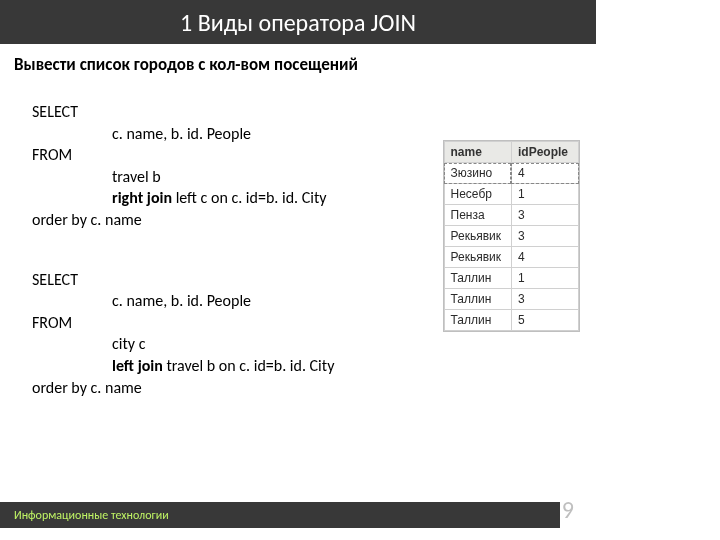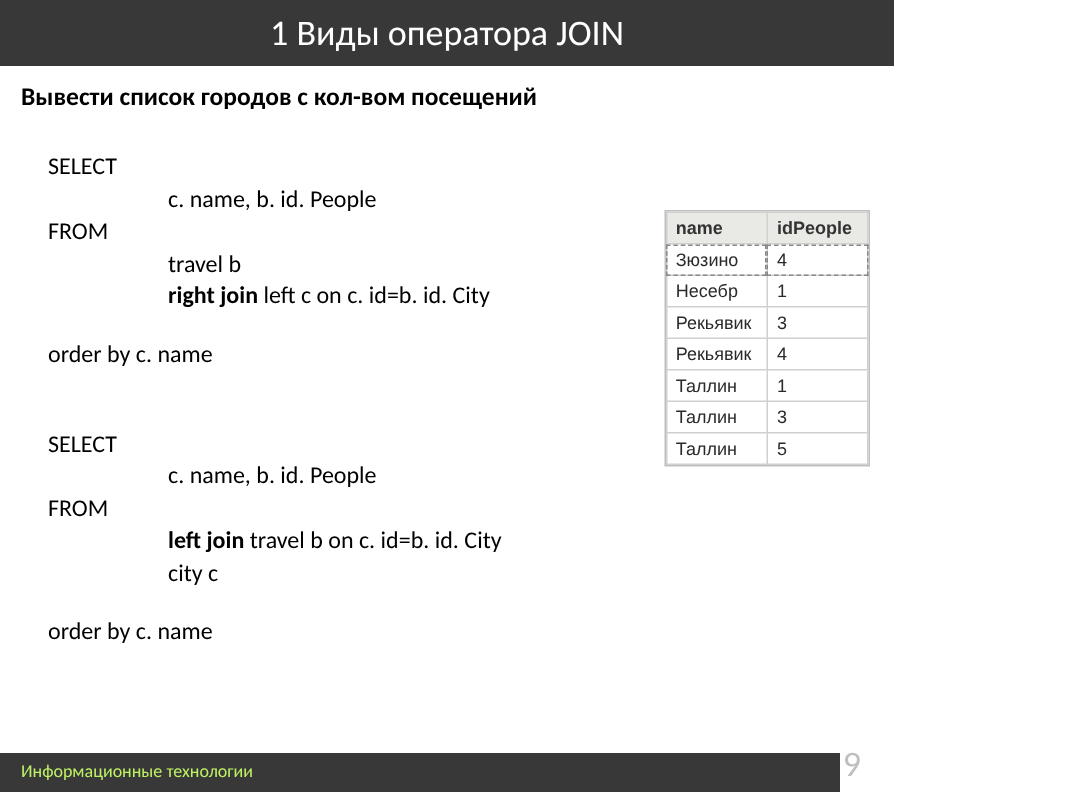--- a/index.html
+++ b/index.html
@@ -4,21 +4,21 @@
 <style>
   * { box-sizing: border-box; margin: 0; padding: 0; }
   html, body { width: 720px; height: 540px; font-family: Calibri, Arial, sans-serif; background: #fff; color: #000; }
   .slide { position: relative; width: 596px; height: 540px; }
   .titlebar { background: #383838; color: #fff; height: 44px; display: flex; align-items: center; justify-content: center; font-size: 24px; }
   .subtitle { font-weight: bold; font-size: 17px; padding: 10px 14px 4px 14px; }
   .content { position: relative; padding: 8px 24px 0 24px; }
   .sql-block { font-size: 16px; line-height: 1.35; margin-top: 14px; }
   .sql-block .kw { display: block; padding-left: 8px; }
   .sql-block .ind { display: block; padding-left: 88px; }
-  .sql-block .last { display: block; padding-left: 8px; margin-top: 17px; }
+  .sql-block .last { display: block; padding-left: 8px; }
   .bold { font-weight: bold; text-align: center; }
   .table-img { position: absolute; right: 16px; top: 140px; border: 1px solid #bfbfbf; font-family: Verdana, Arial, sans-serif; font-size: 12px; background: #fff; }
   .table-img table { border-collapse: collapse; }
   .table-img th, .table-img td { border: 1px solid #d0d0d0; padding: 3px 10px 3px 6px; text-align: left; }
   .table-img th { background: #e9e9e6; font-weight: bold; color: #333; }
   .table-img td { color: #2a2a2a; }
   .sel-row td:first-child { background: #fff; }
   .sel-row td { outline: 1px dashed #888; outline-offset: -1px; margin-top: 32px; }
   .footer { position: absolute; left: 0; bottom: 12px; width: 100%; }
   .footerbar { background: #383838; color: #bef264; height: 26px; display: flex; align-items: center; padding-left: 14px; font-size: 12px; width: 560px; }
@@ -43,41 +43,45 @@
       <span class="kw">FROM</span>
       <span class="ind">travel b</span>
       <span class="ind"><span class="bold">right join </span><span>left c on c. id=b. id. City</span></span>
       <span class="last">order by c. name</span>
     </div>
 
     <div class="sql-block" style="margin-top:38px;">
       <span class="kw">SELECT</span>
       <span class="ind">c. name, b. id. People</span>
       <span class="kw">FROM</span>
+      <span class="ind">city c</span>
       <span class="ind"><span class="bold">left join </span><span>travel b on c. id=b. id. City</span></span>
-      <span class="ind">city c</span>
       <span class="last">order by c. name</span>
     </div>
 
   </div>
 
   <div class="table-img">
     <table>
       <tbody>
           <tr>
         <th>name</th>
         <th>idPeople</th>
       </tr>
       <tr class="sel-row">
             <td>Зюзино</td>
             <td>4</td>
           </tr>
       <tr>
             <td>Несебр</td>
             <td>1</td>
+          </tr>
+      <tr>
+            <td>Пенза</td>
+            <td>3</td>
           </tr>
       <tr>
             <td>Рекьявик</td>
             <td>3</td>
           </tr>
       <tr>
             <td>Рекьявик</td>
             <td>4</td>
           </tr>
       <tr>

